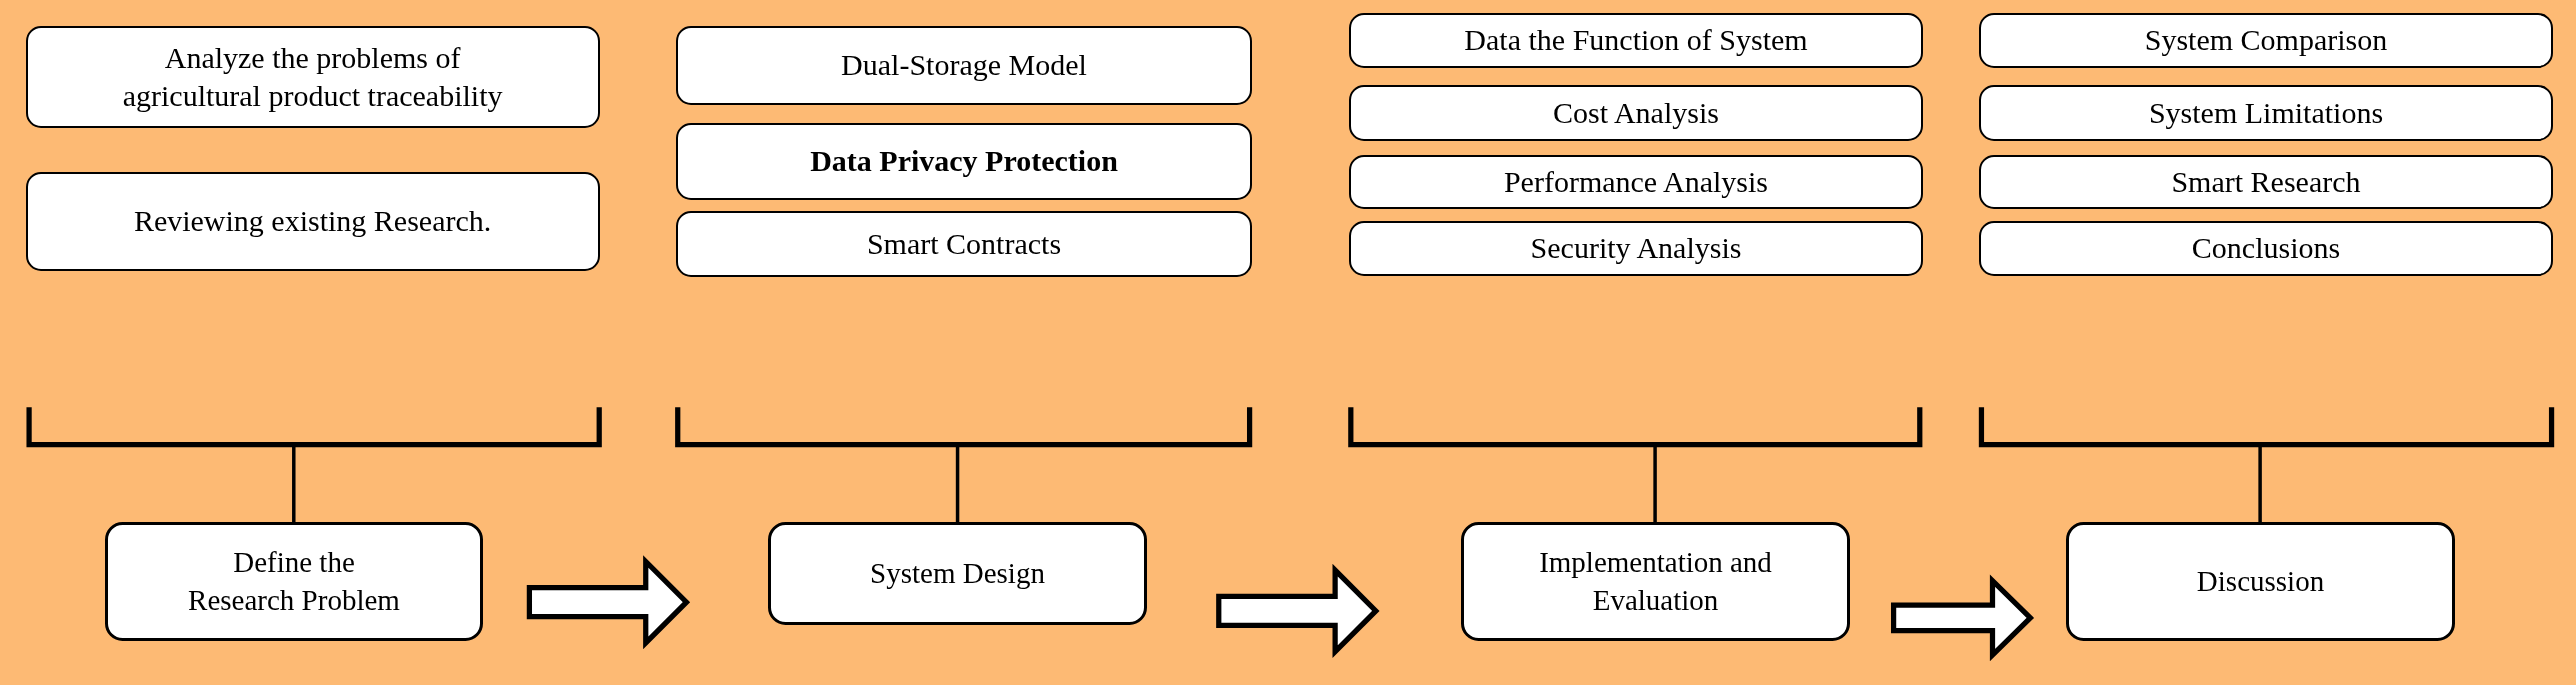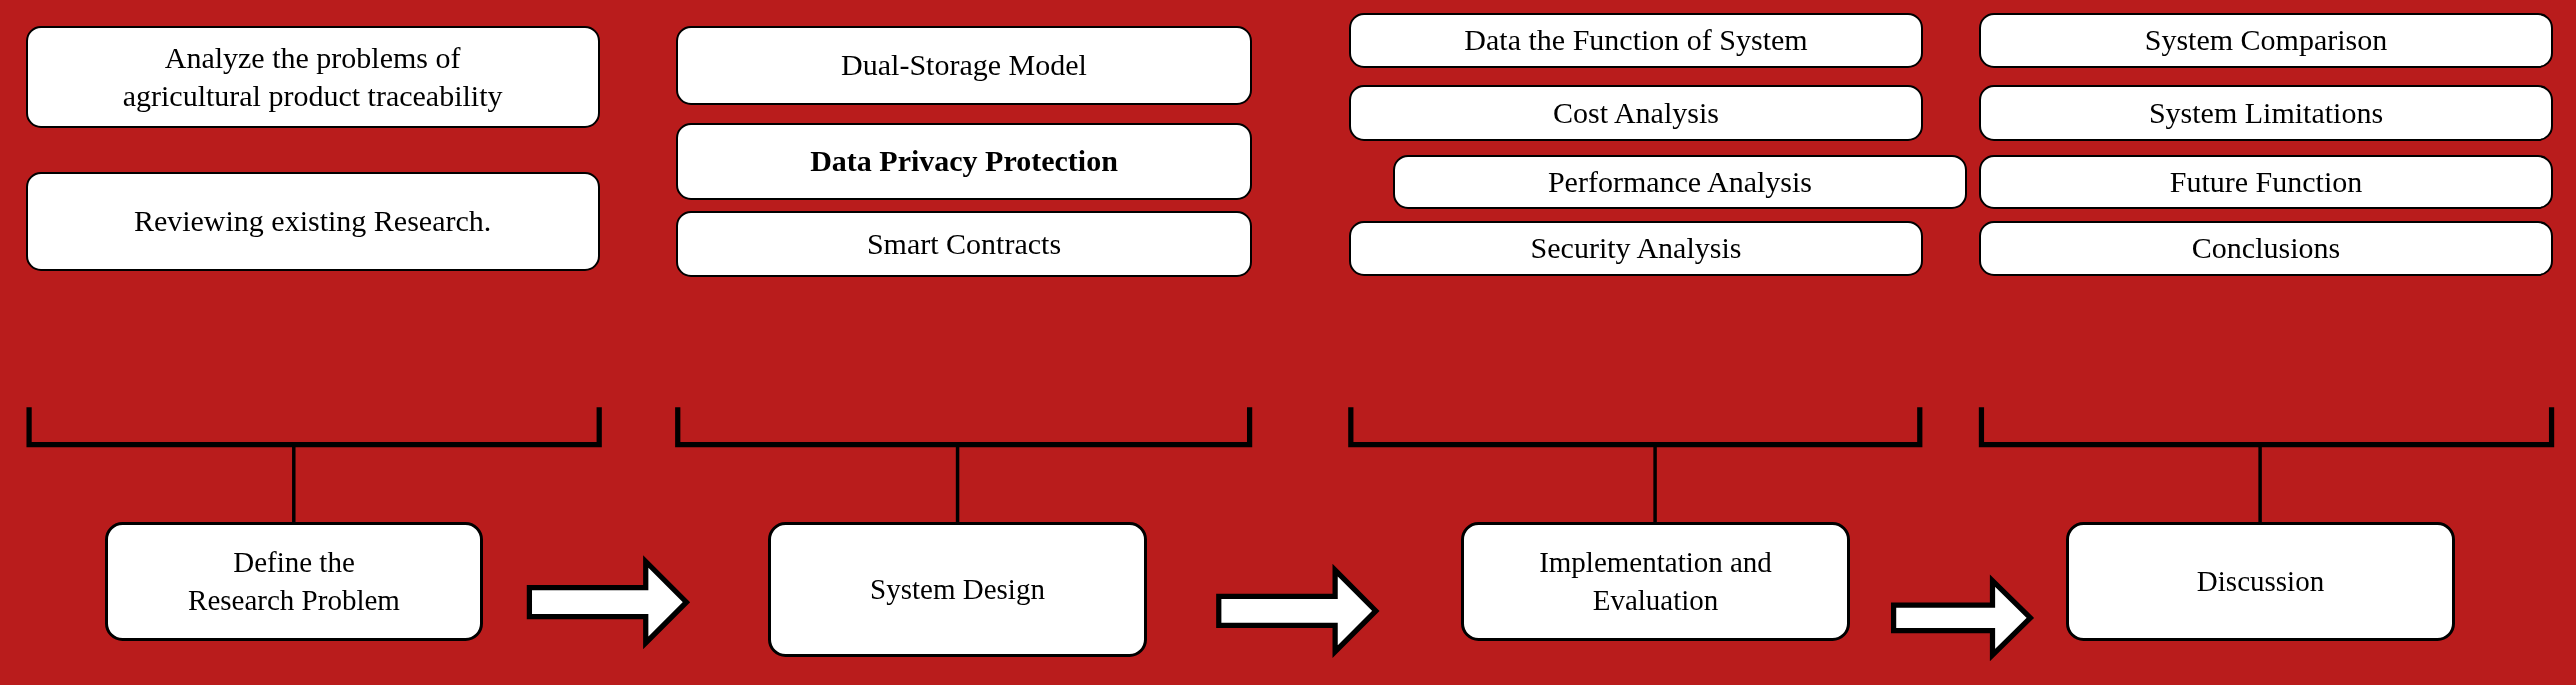--- a/index.html
+++ b/index.html
@@ -4,21 +4,21 @@
 <style>
   html, body {
     margin: 0;
     padding: 0;
     background: #ffffff;
   }
   #canvas {
     position: relative;
     width: 2576px;
     height: 686px;
-    background: #b91c1c;
+    background: #fdba74;
     font-family: "Liberation Serif", "DejaVu Serif", serif;
     color: #000000;
     overflow: hidden;
   }
   .node {
     position: absolute;
     box-sizing: border-box;
     border: 2.9px solid #000000;
     border-radius: 15px;
     background: #ffffff;
@@ -104,50 +104,50 @@
   </div>
 
   <div class="node" style="left:1349px; top:12.8px; width:574px; height:55px;">
     <span class="node-label">Data the Function of System</span>
   </div>
 
   <div class="node" style="left:1349px; top:85px; width:574px; height:56px;">
     <span class="node-label">Cost Analysis</span>
   </div>
 
-  <div class="node" style="left:1349px; top:155px; width:574px; height:54px;margin-left:44px;">
+  <div class="node" style="left:1349px; top:155px; width:574px; height:54px;">
     <span class="node-label">Performance Analysis</span>
   </div>
 
   <div class="node" style="left:1349px; top:221px; width:574px; height:55px;">
     <span class="node-label">Security Analysis</span>
   </div>
 
   <div class="node" style="left:1979px; top:12.8px; width:574px; height:55px;align-items:center;">
     <span class="node-label">System Comparison</span>
   </div>
 
   <div class="node" style="left:1979px; top:85px; width:574px; height:56px;">
     <span class="node-label">System Limitations</span>
   </div>
 
   <div class="node" style="left:1979px; top:155px; width:574px; height:54px;">
-    <span class="node-label">Future Function</span>
+    <span class="node-label">Smart Research</span>
   </div>
 
   <div class="node" style="left:1979px; top:221px; width:574px; height:55px;align-items:center;">
     <span class="node-label">Conclusions</span>
   </div>
 
   <div class="node phase-node thick" style="left:105px; top:522px; width:378px; height:119px;">
     <span class="node-label">Define the
 Research Problem</span>
   </div>
 
-  <div class="node phase-node thick" style="left:768px; top:522px; width:379px; height:135px;">
+  <div class="node phase-node thick" style="left:768px; top:522px; width:379px; height:103px;">
     <span class="node-label">System Design</span>
   </div>
 
   <div class="node phase-node thick" style="left:1461px; top:522px; width:389px; height:119px;">
     <span class="node-label">Implementation and
 Evaluation</span>
   </div>
 
   <div class="node phase-node thick" style="left:2066px; top:522px; width:389px; height:119px;">
     <span class="node-label">Discussion</span>

